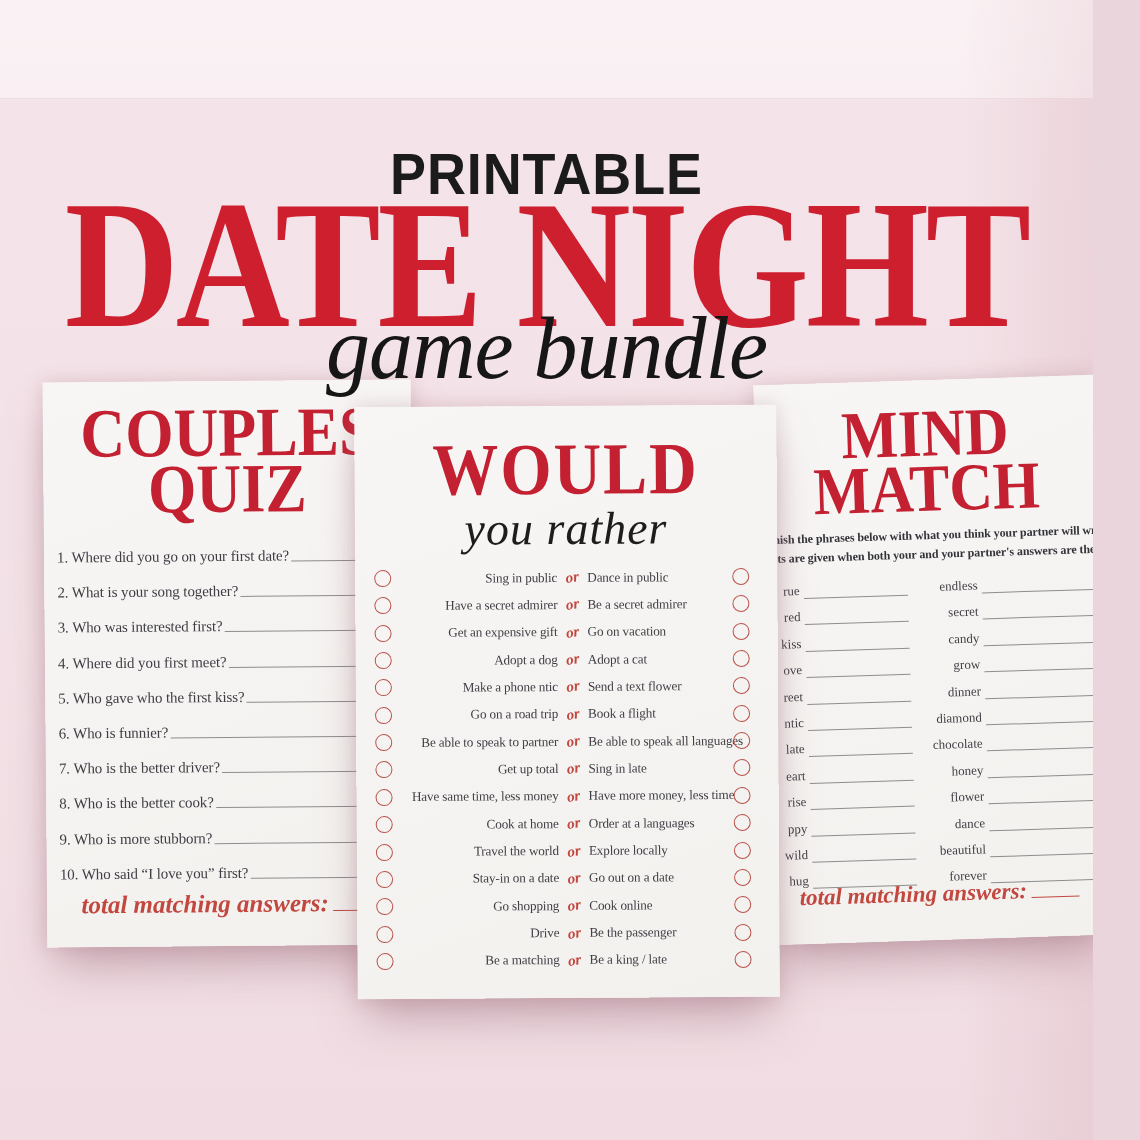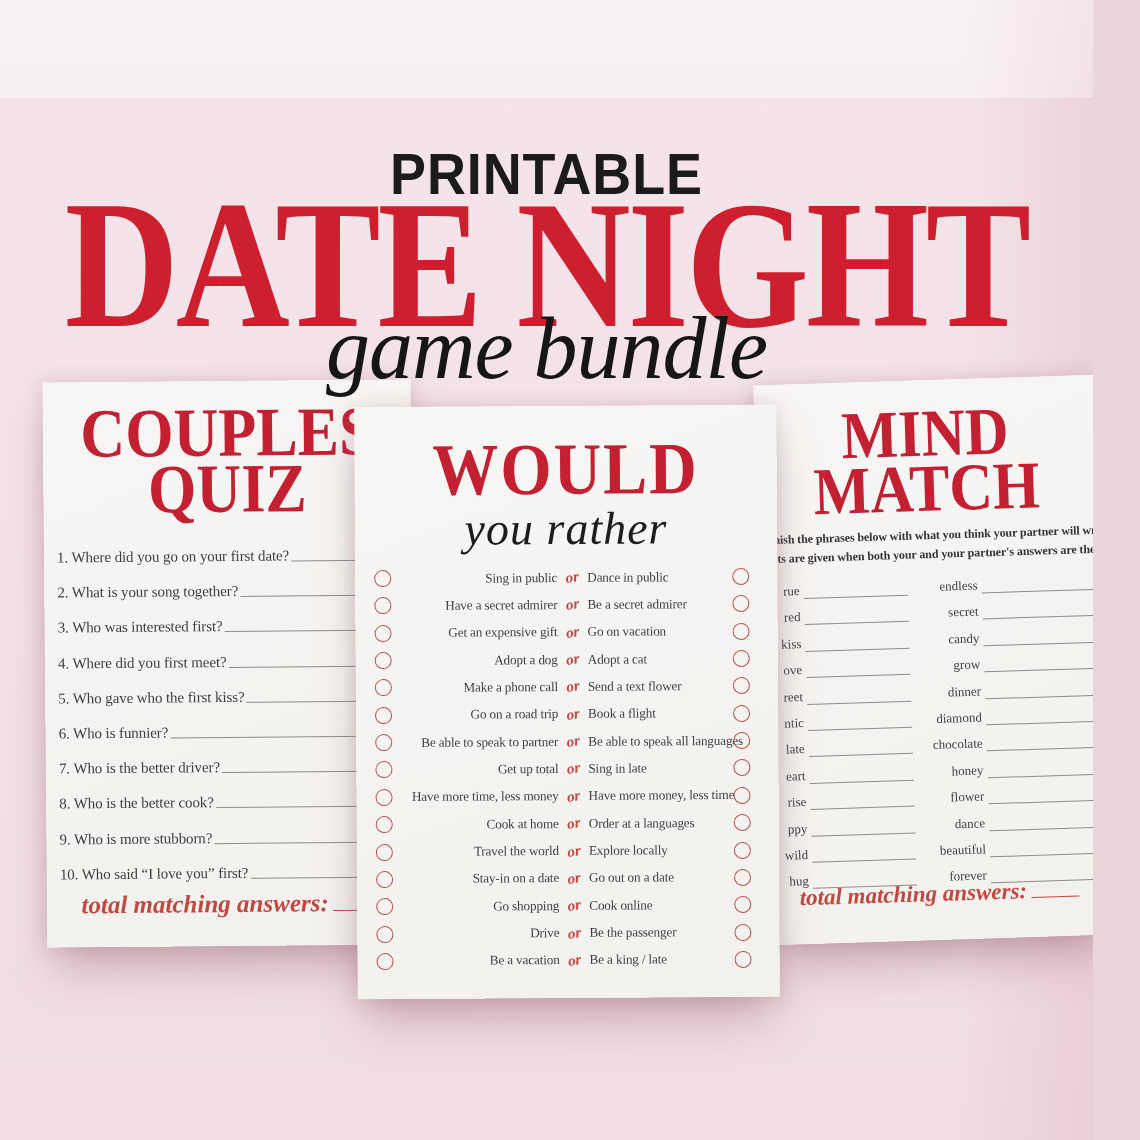--- a/index.html
+++ b/index.html
@@ -262,21 +262,21 @@
         </div>
         <div class="wyr-row" style="top: 240.05px;">
           <span class="circle"></span>
           <span class="wyr-left">Adopt a dog</span>
           <span class="wyr-or">or</span>
           <span class="wyr-right">Adopt a cat</span>
           <span class="circle"></span>
         </div>
         <div class="wyr-row" style="top: 267.4px;">
           <span class="circle"></span>
-          <span class="wyr-left">Make a phone call</span>
+          <span class="wyr-left">Make a phone ntic</span>
           <span class="wyr-or">or</span>
           <span class="wyr-right">Send a text flower</span>
           <span class="circle"></span>
         </div>
         <div class="wyr-row" style="top: 294.75px;">
           <span class="circle"></span>
           <span class="wyr-left">Go on a road trip</span>
           <span class="wyr-or">or</span>
           <span class="wyr-right">Book a flight</span>
           <span class="circle"></span>
@@ -290,21 +290,21 @@
         </div>
         <div class="wyr-row" style="top: 349.45px;">
           <span class="circle"></span>
           <span class="wyr-left">Get up total</span>
           <span class="wyr-or">or</span>
           <span class="wyr-right">Sing in late</span>
           <span class="circle"></span>
         </div>
         <div class="wyr-row" style="top: 376.8px;">
           <span class="circle"></span>
-          <span class="wyr-left">Have more time, less money</span>
+          <span class="wyr-left">Have same time, less money</span>
           <span class="wyr-or">or</span>
           <span class="wyr-right">Have more money, less time</span>
           <span class="circle"></span>
         </div>
         <div class="wyr-row" style="top: 404.15px;">
           <span class="circle"></span>
           <span class="wyr-left">Cook at home</span>
           <span class="wyr-or">or</span>
           <span class="wyr-right">Order at a languages</span>
           <span class="circle"></span>
@@ -332,20 +332,20 @@
         </div>
         <div class="wyr-row" style="top: 513.55px;">
           <span class="circle"></span>
           <span class="wyr-left">Drive</span>
           <span class="wyr-or">or</span>
           <span class="wyr-right">Be the passenger</span>
           <span class="circle"></span>
         </div>
         <div class="wyr-row" style="top: 540.9px;">
           <span class="circle"></span>
-          <span class="wyr-left">Be a vacation</span>
+          <span class="wyr-left">Be a matching</span>
           <span class="wyr-or">or</span>
           <span class="wyr-right">Be a king / late</span>
           <span class="circle"></span>
         </div>
       </div>
   </div>
 </div>
 
 </body></html>

